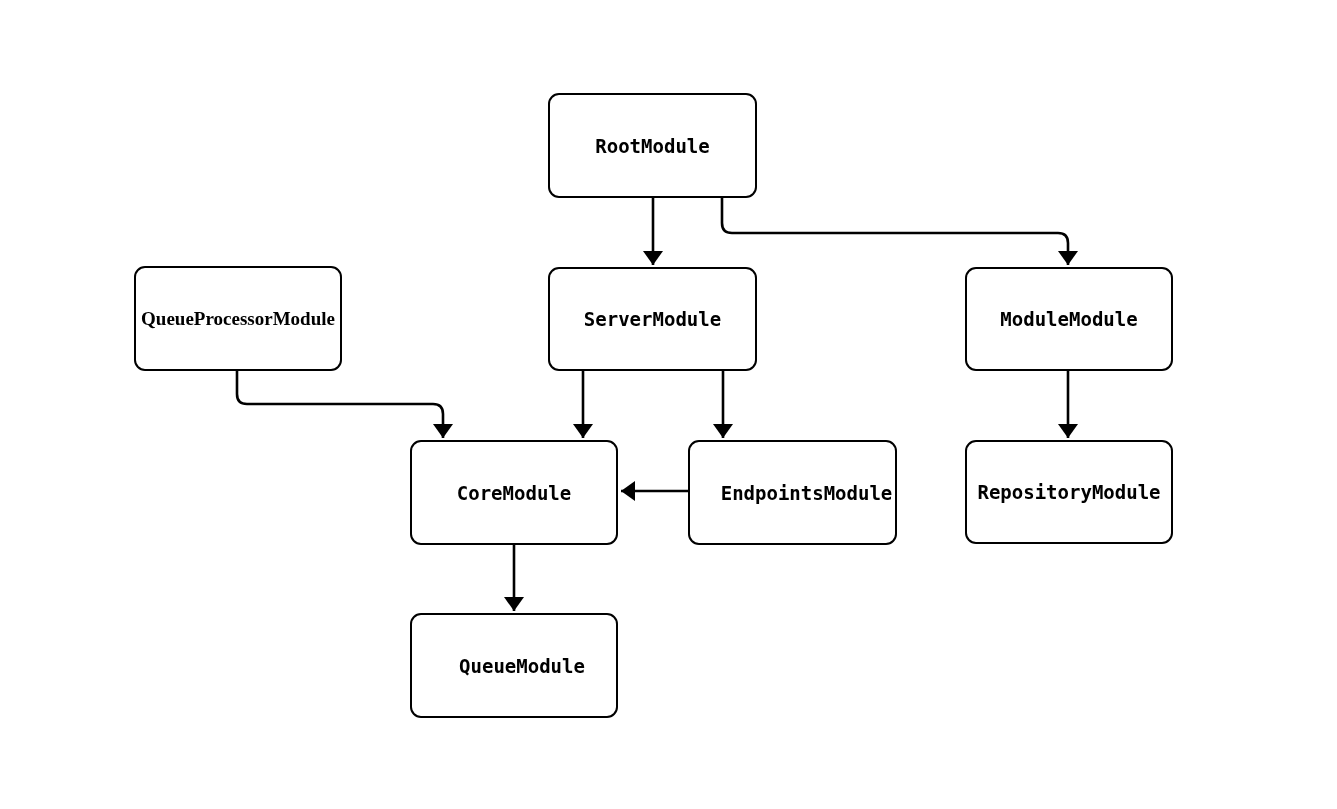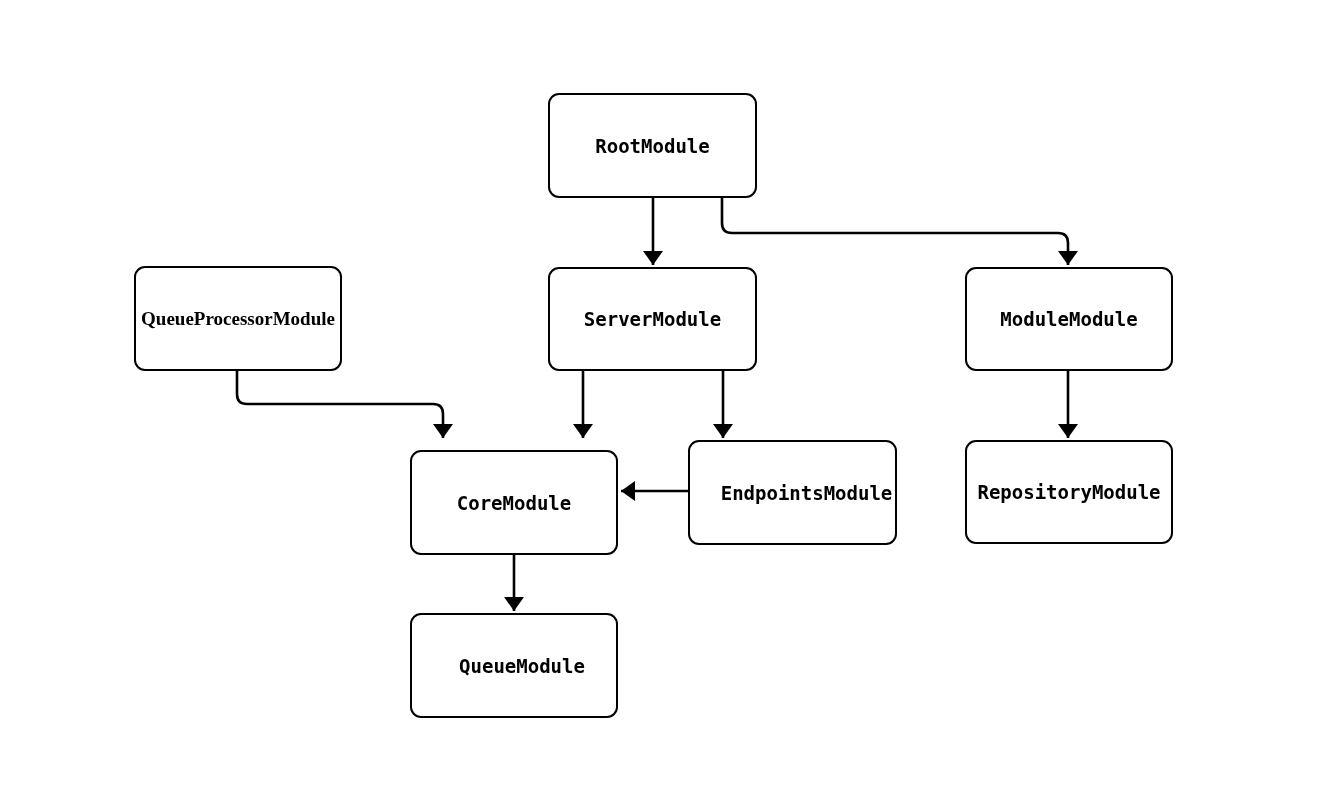--- a/index.html
+++ b/index.html
@@ -43,21 +43,21 @@
     line-height: 22px;
     color: #000000;
   }
   .node span { display: block; }
 
   
   #node-root          { left: 548px; top:  93px; width: 209px; height: 105px; }
   #node-queueprocessor{ left: 134px; top: 266px; width: 208px; height: 105px; font-family: Liberation Serif, serif; }
   #node-server        { left: 548px; top: 267px; width: 209px; height: 104px; }
   #node-global        { left: 965px; top: 267px; width: 208px; height: 104px; }
-  #node-core          { left: 410px; top: 440px; width: 208px; height: 105px; margin-top: 10px; }
+  #node-core          { left: 410px; top: 440px; width: 208px; height: 105px; }
   #node-endpoints     { left: 688px; top: 440px; width: 209px; height: 105px; padding-left: 28px; }
   #node-repository    { left: 965px; top: 440px; width: 208px; height: 104px; }
   #node-queue         { left: 410px; top: 613px; width: 208px; height: 105px; padding-left: 16px; }
 </style>
 </head>
 <body>
 
 <div class="canvas">
 
   <svg class="edges-layer" width="1337" height="809" viewBox="0 0 1337 809" xmlns="http://www.w3.org/2000/svg">

